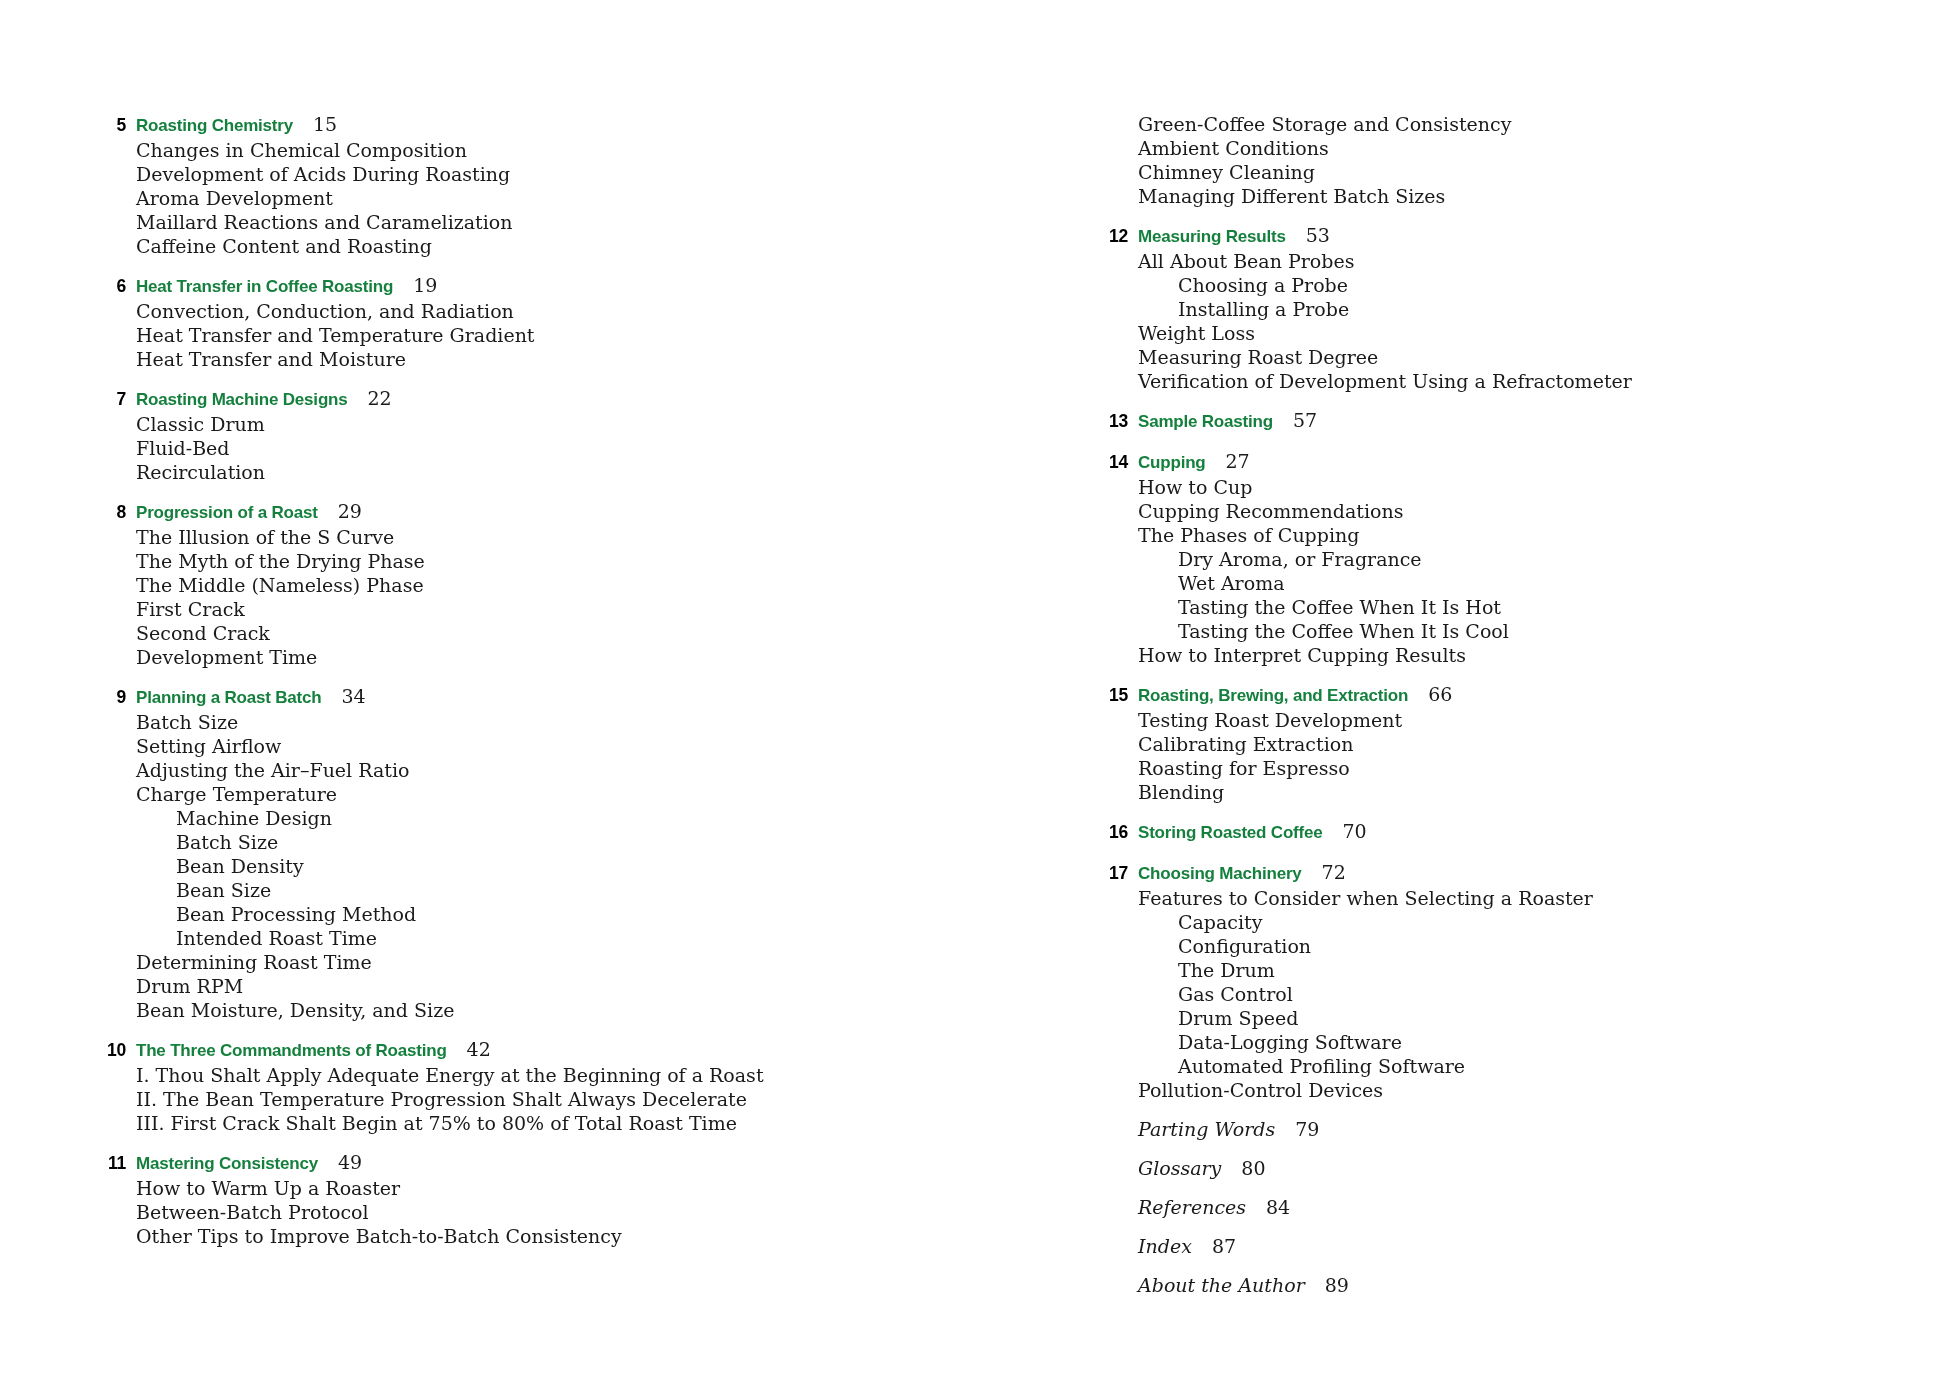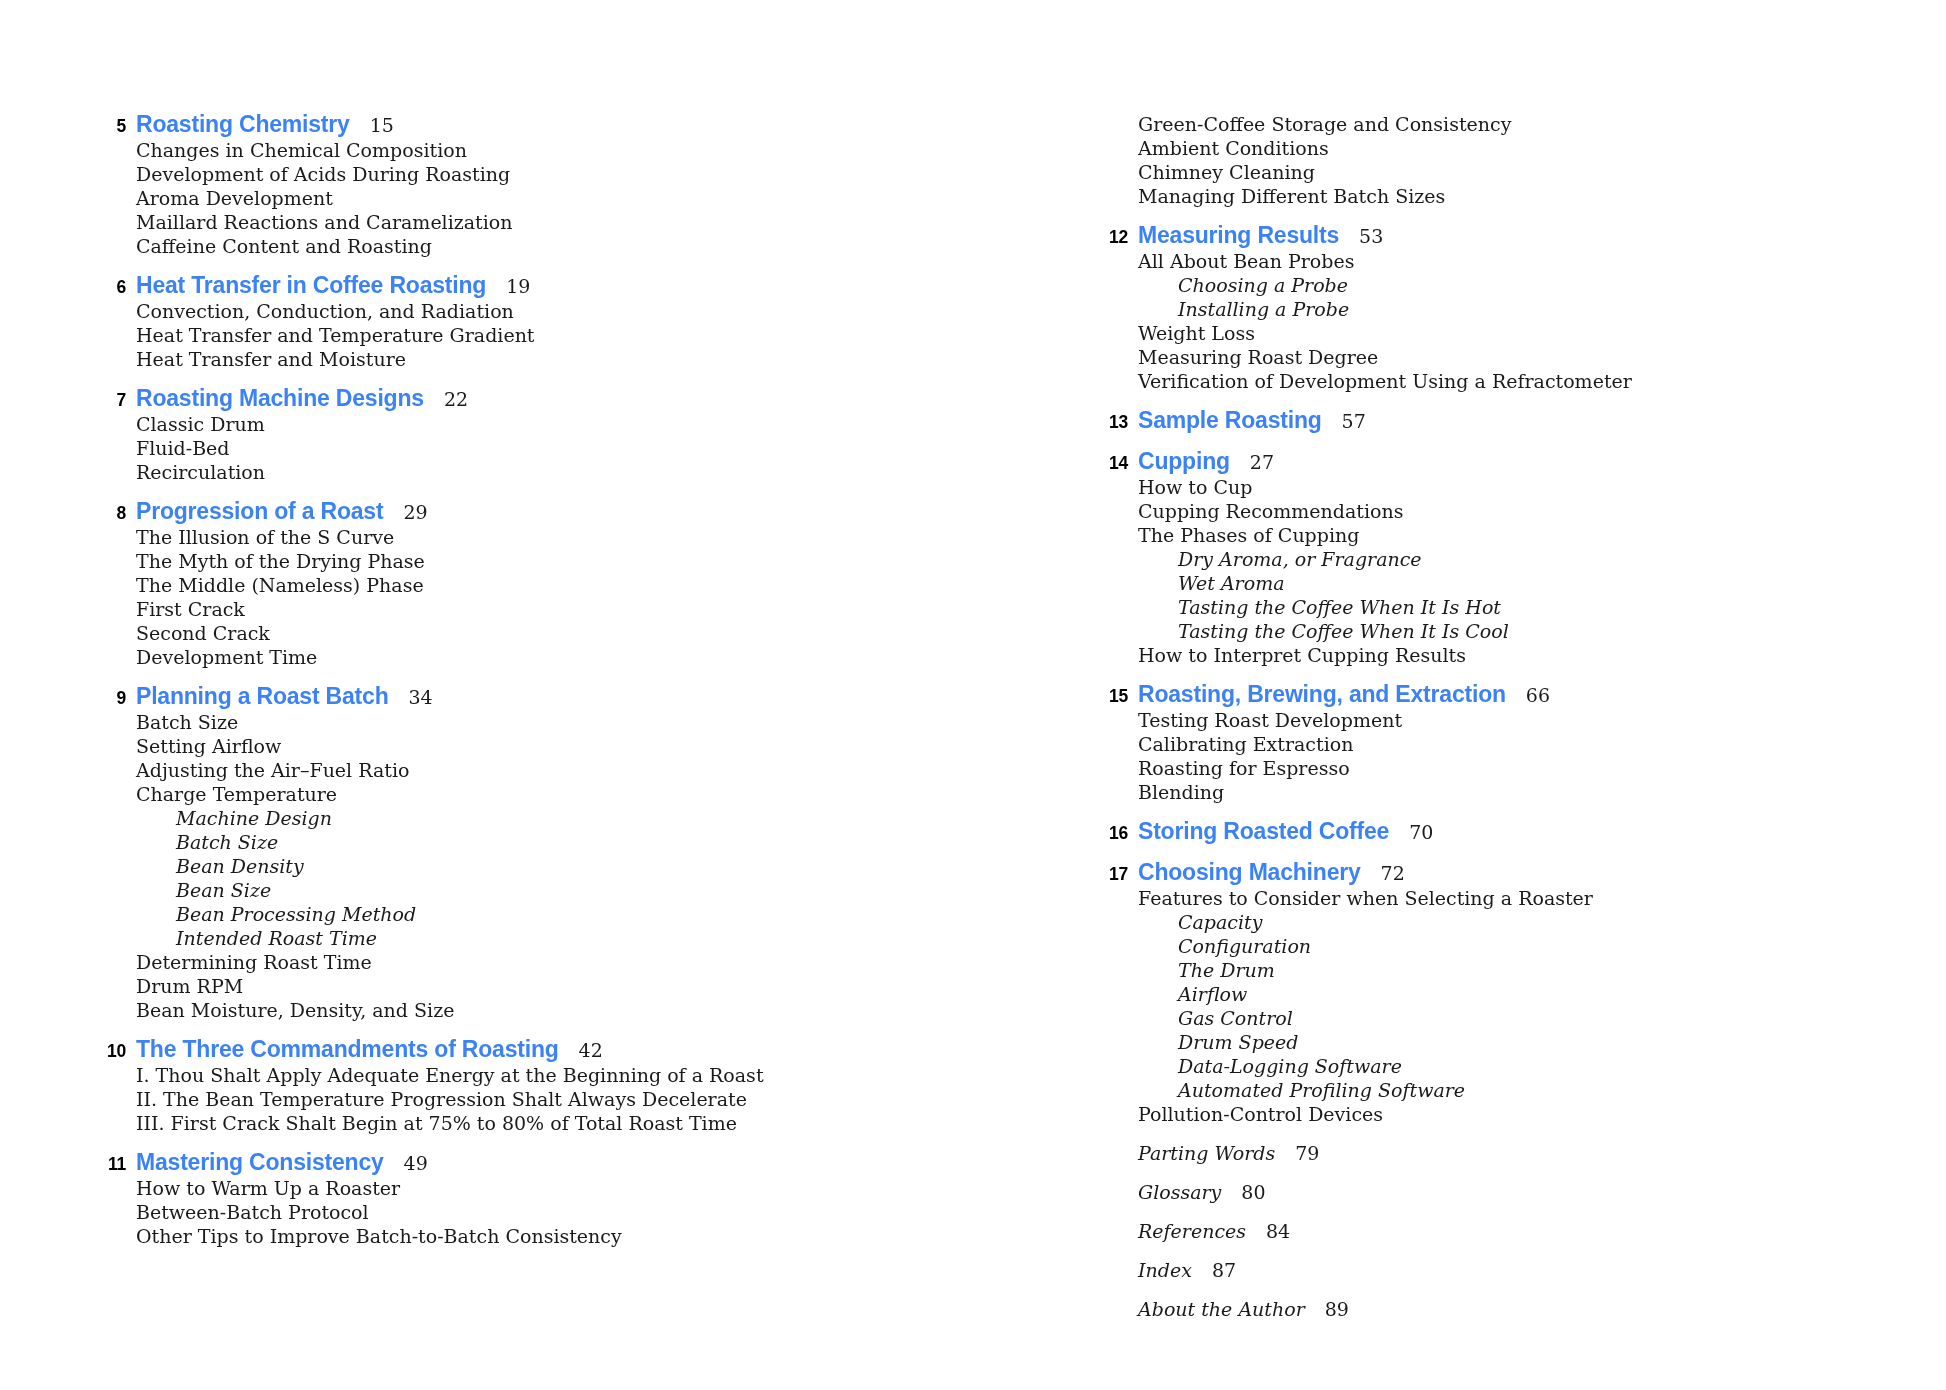--- a/index.html
+++ b/index.html
@@ -42,34 +42,34 @@
     font-family: "Liberation Sans", sans-serif;
     font-weight: 700;
     font-size: 17.5px;
     letter-spacing: -0.2px;
     color: #000000;
   }
   .title {
     margin-left: 10px;
     font-family: "Liberation Sans", sans-serif;
     font-weight: 700;
-    font-size: 23px;
+    font-size: 17px;
     letter-spacing: -0.2px;
-    color: #3b82f6;
+    color: #15803d;
   }
   .pnum {
     margin-left: 20px;
     font-family: "DejaVu Serif", serif;
     font-size: 19px;
     font-weight: 400;
     font-style: normal;
     color: #1a1a1a;
   }
   .sub  { margin-left: 43px; }
-  .lvl2 { margin-left: 83px; font-style: italic; }
+  .lvl2 { margin-left: 83px; }
   .bmtitle {
     margin-left: 43px;
     font-style: italic;
   }
 </style>
 </head>
 <body>
 
 <div class="page">
   <div class="col" id="col-left">
@@ -347,23 +347,20 @@
         <div class="line sub lvl2">
           <span class="itxt">Capacity</span>
         </div>
         <div class="line sub lvl2">
           <span class="itxt">Configuration</span>
         </div>
         <div class="line sub lvl2">
           <span class="itxt">The Drum</span>
         </div>
         <div class="line sub lvl2">
-          <span class="itxt">Airflow</span>
-        </div>
-        <div class="line sub lvl2">
           <span class="itxt">Gas Control</span>
         </div>
         <div class="line sub lvl2">
           <span class="itxt">Drum Speed</span>
         </div>
         <div class="line sub lvl2">
           <span class="itxt">Data-Logging Software</span>
         </div>
         <div class="line sub lvl2">
           <span class="itxt">Automated Profiling Software</span>

